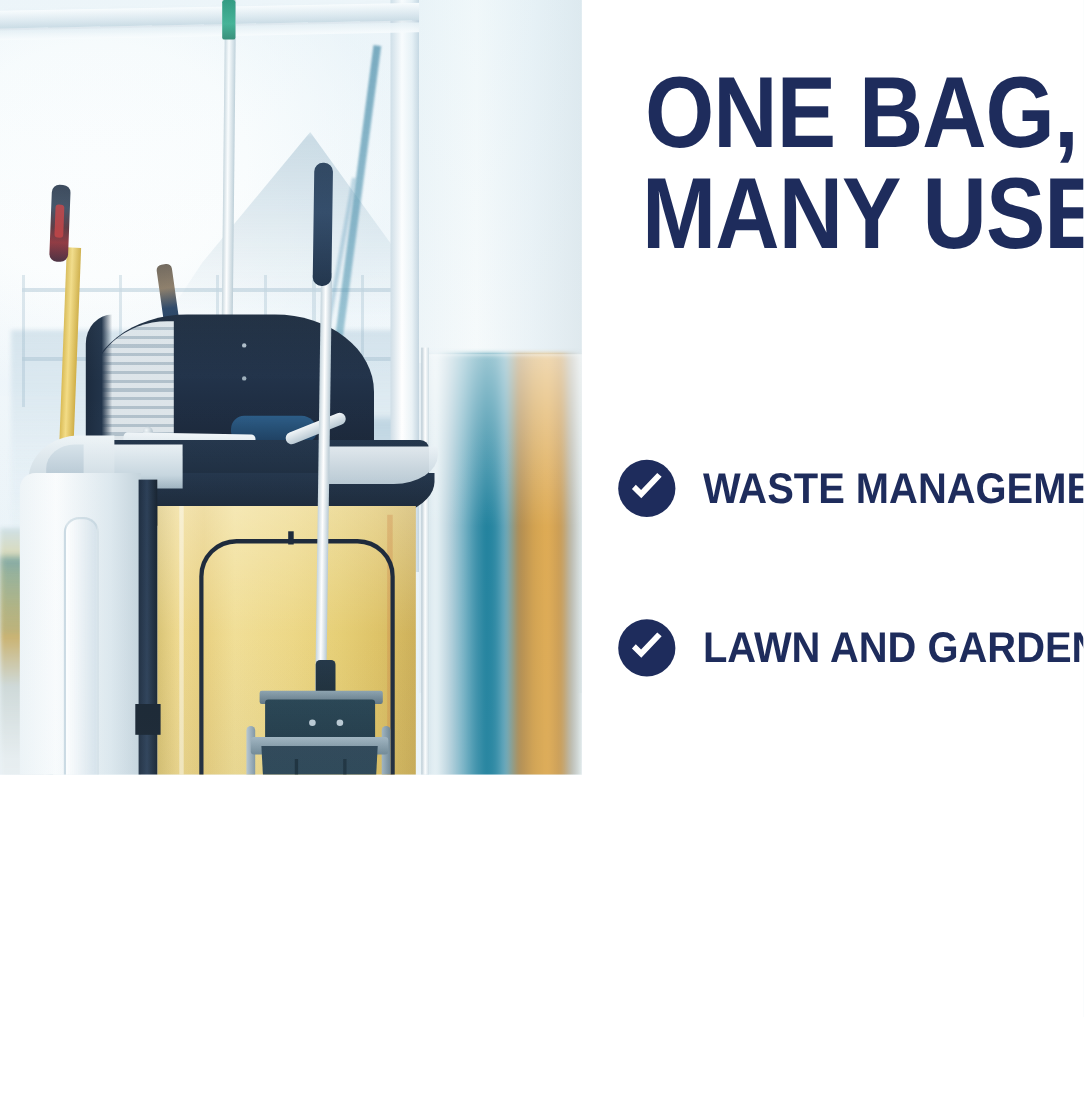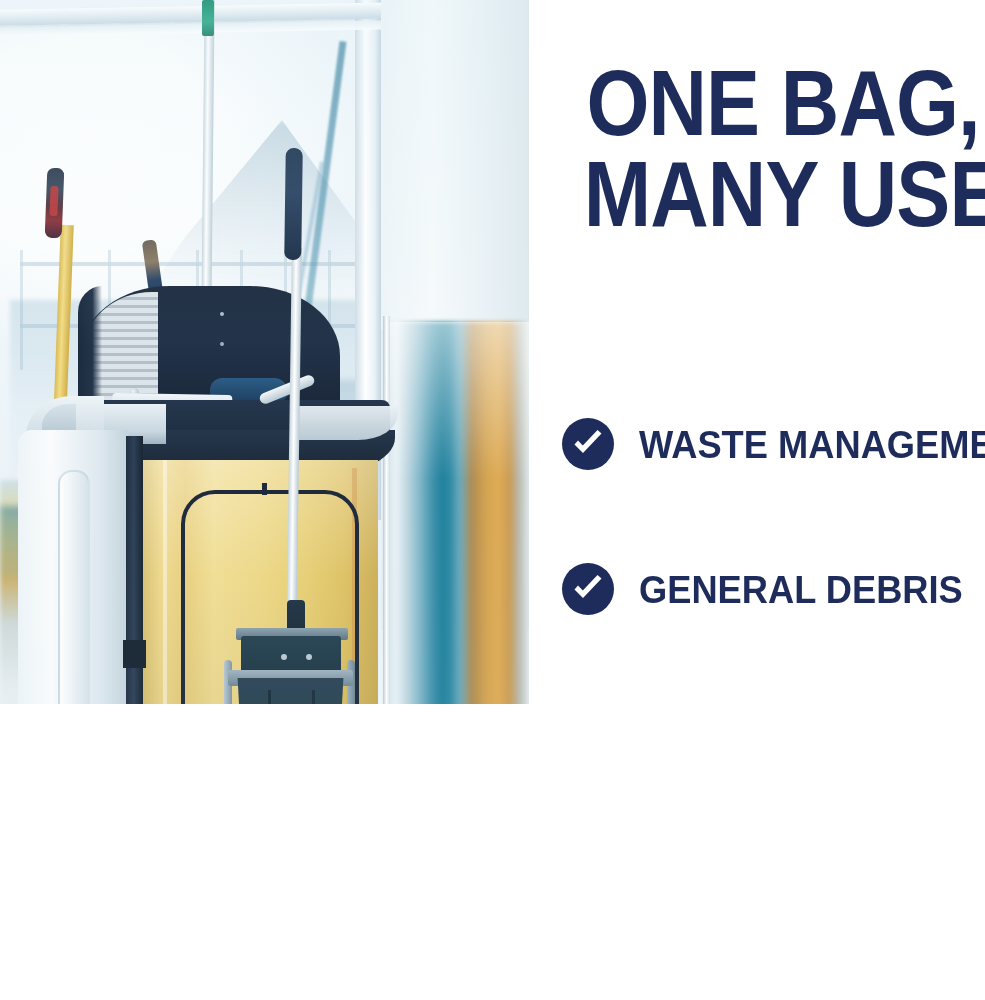--- a/index.html
+++ b/index.html
@@ -834,28 +834,20 @@
       <div class="feature-row">
         <span class="check-circle">
           <svg viewBox="0 0 32 30" aria-hidden="true">
             <path d="M2.5 15.5 L11 24 L29.5 4.5 L25.5 1 L10.8 16.4 L6 11.6 Z" fill="#ffffff"></path>
           </svg>
         </span>
         <span class="feature-label">WASTE MANAGEMENT</span>
       </div>
 
 
-      <div class="feature-row">
-        <span class="check-circle">
-          <svg viewBox="0 0 32 30" aria-hidden="true">
-            <path d="M2.5 15.5 L11 24 L29.5 4.5 L25.5 1 L10.8 16.4 L6 11.6 Z" fill="#ffffff"></path>
-          </svg>
-        </span>
-        <span class="feature-label">GENERAL DEBRIS</span>
-      </div>
 
       <div class="feature-row">
         <span class="check-circle">
           <svg viewBox="0 0 32 30" aria-hidden="true">
             <path d="M2.5 15.5 L11 24 L29.5 4.5 L25.5 1 L10.8 16.4 L6 11.6 Z" fill="#ffffff"></path>
           </svg>
         </span>
         <span class="feature-label">LAWN AND GARDEN</span>
       </div>
 

